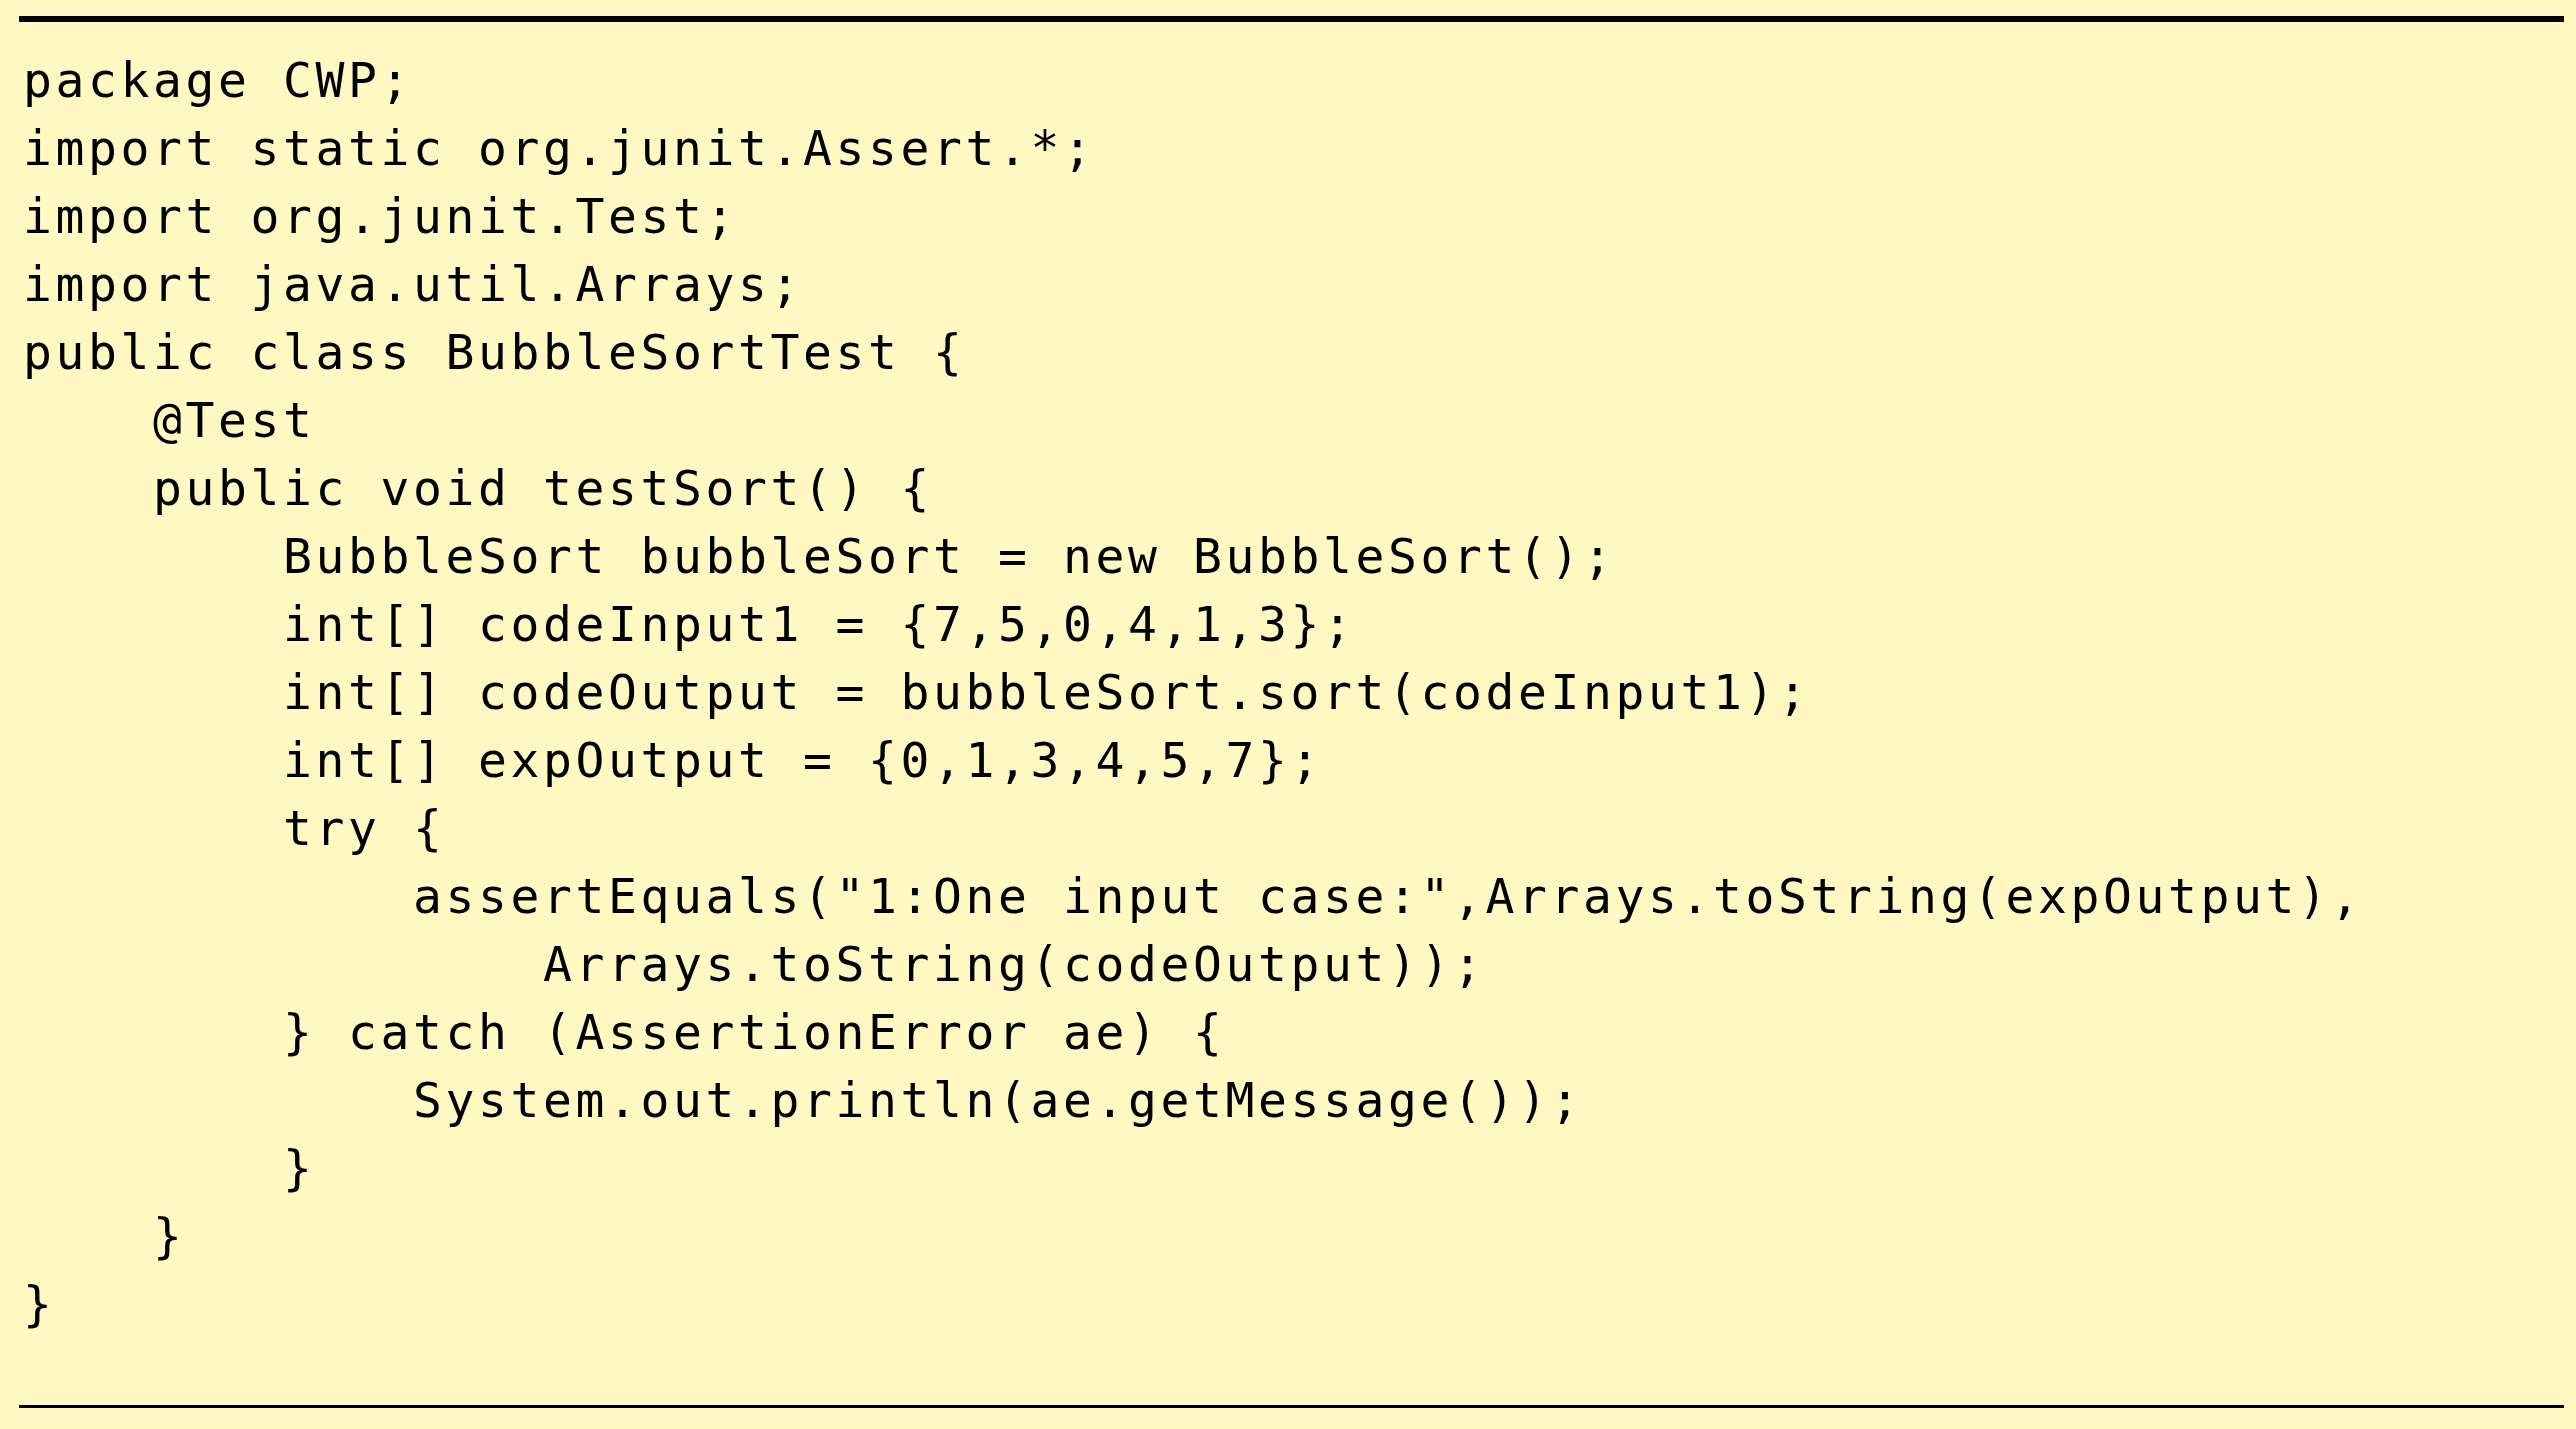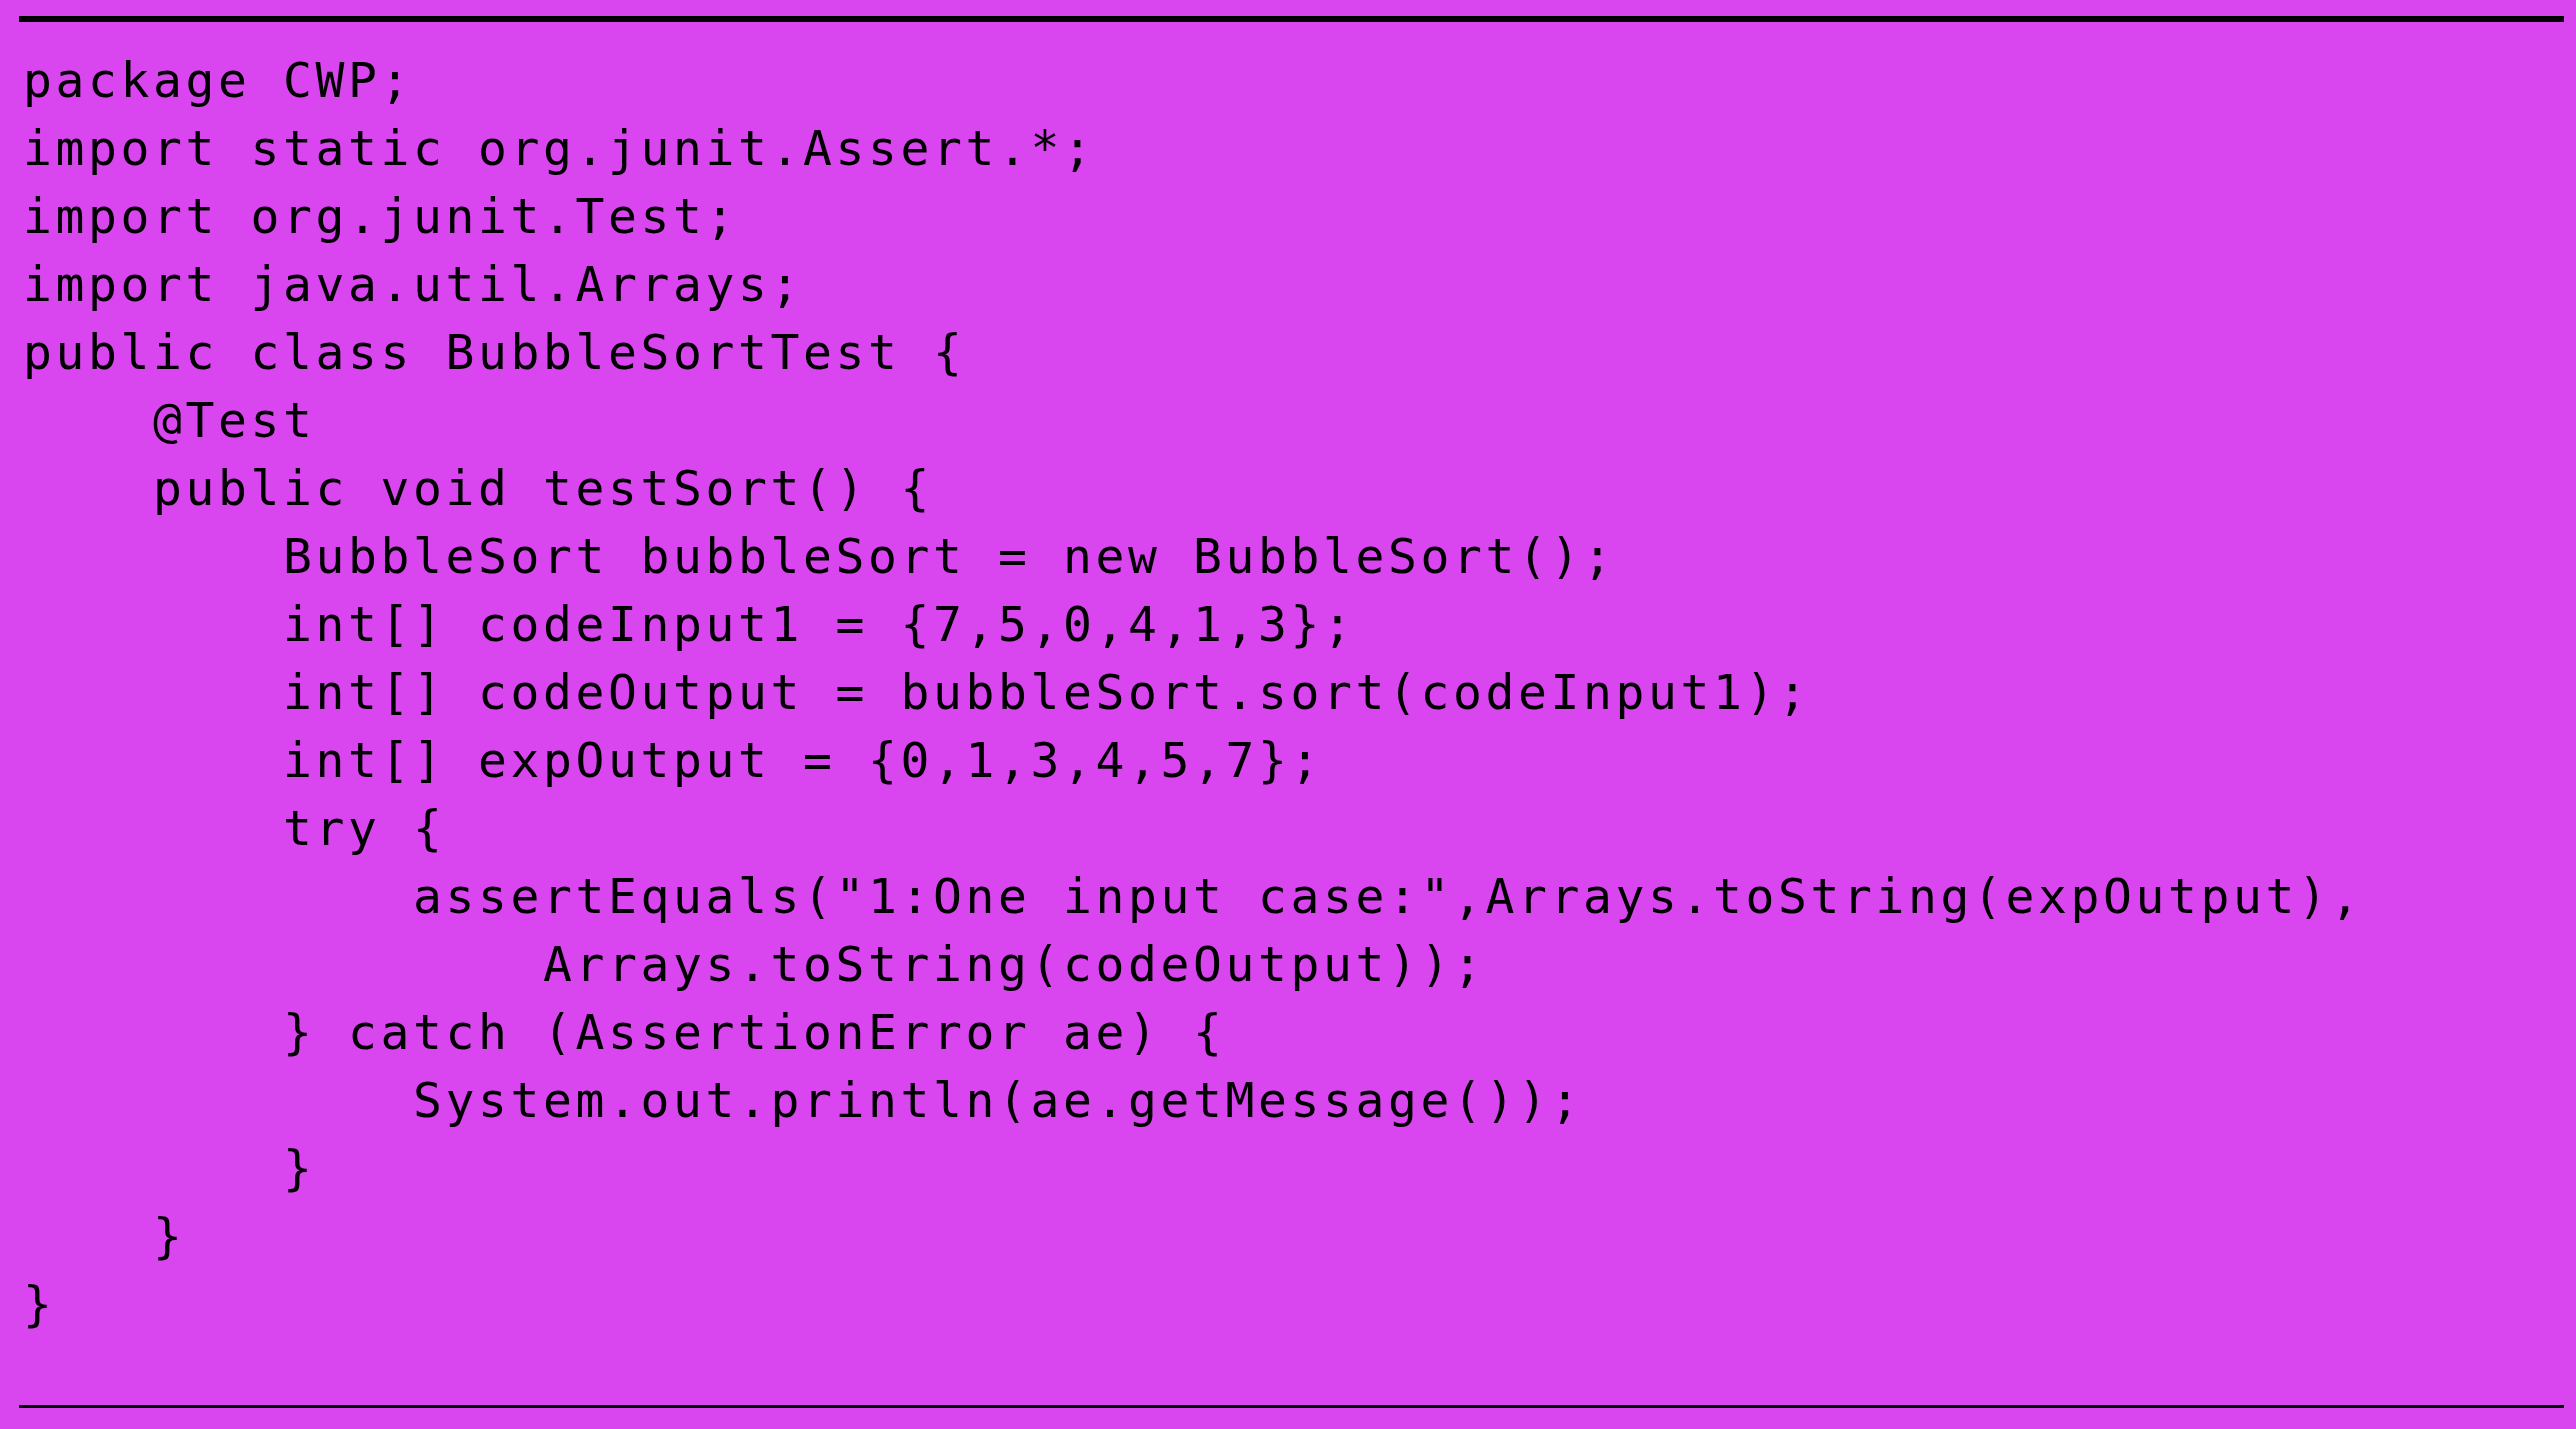--- a/index.html
+++ b/index.html
@@ -11,21 +11,21 @@
     width: 2576px;
     height: 1429px;
     overflow: hidden;
     font-family: "DejaVu Sans Mono", "Liberation Mono", monospace;
   }
 
   #figure {
     position: relative;
     width: 2576px;
     height: 1429px;
-    background: #d946ef;
+    background: #fef9c3;
   }
 
   .rule {
     position: absolute;
     left: 19.4px;
     width: 2545px;
     background: #000000;
   }
   .rule-top {
     top: 15.5px;

